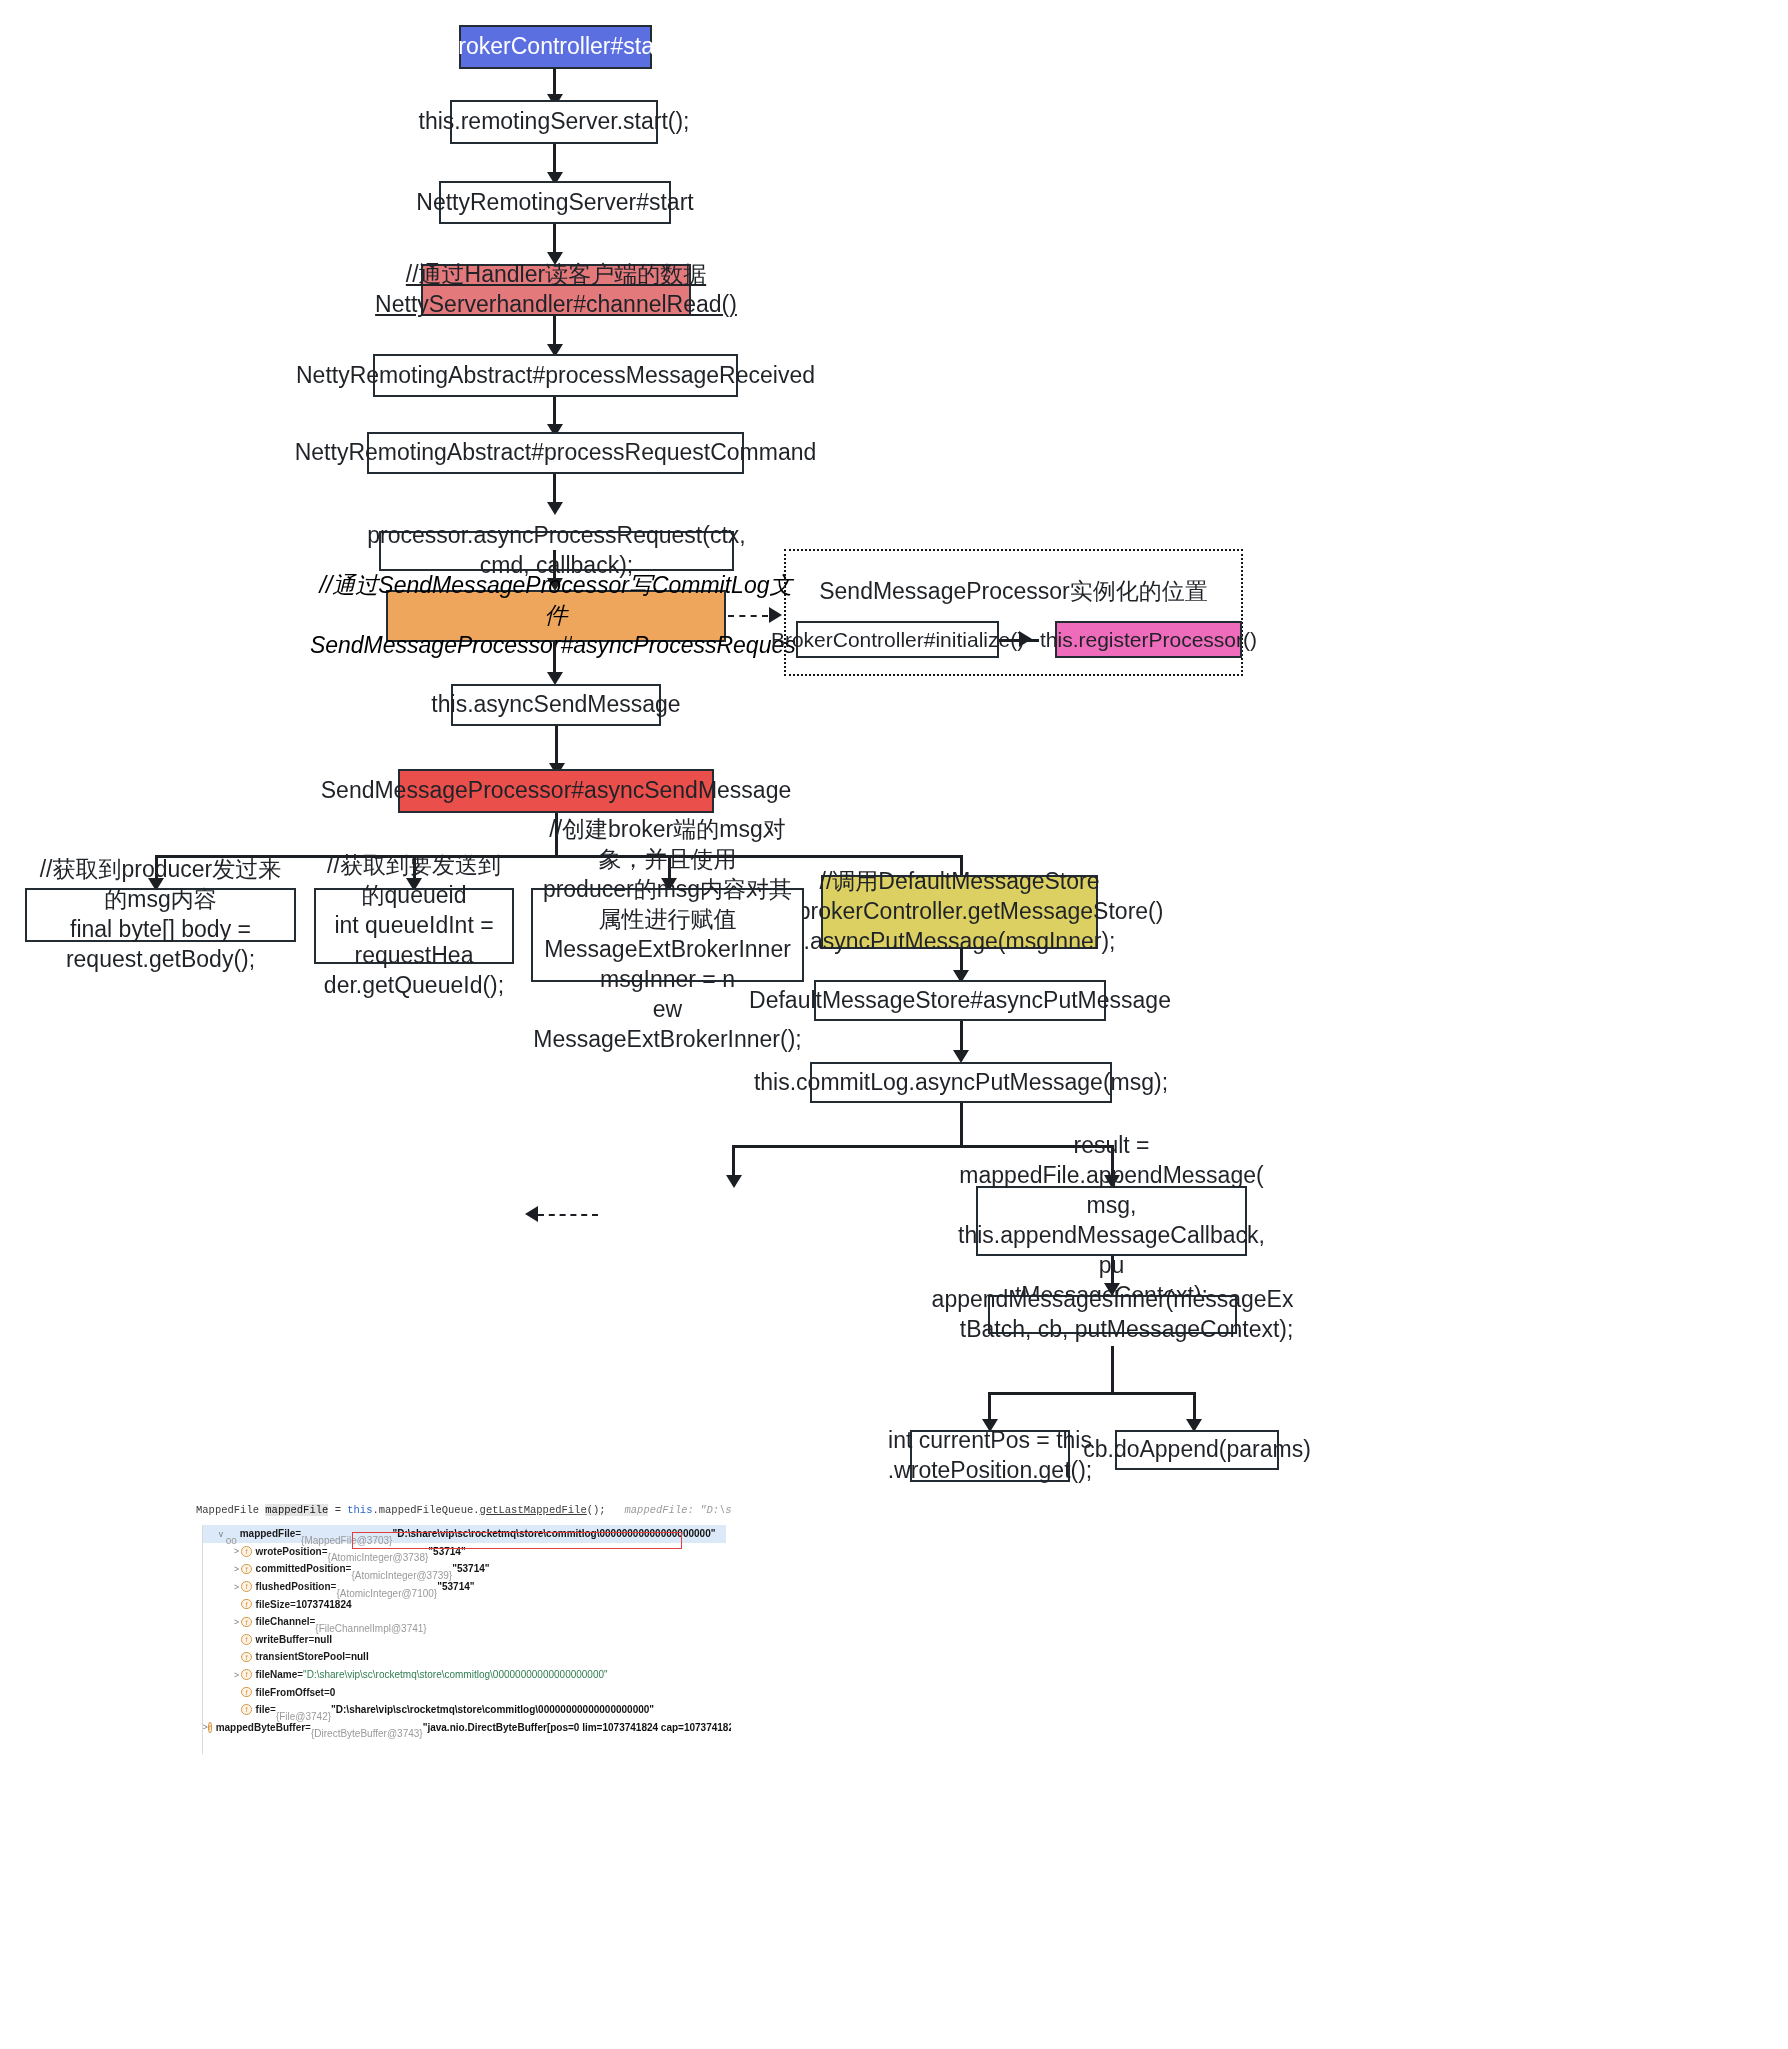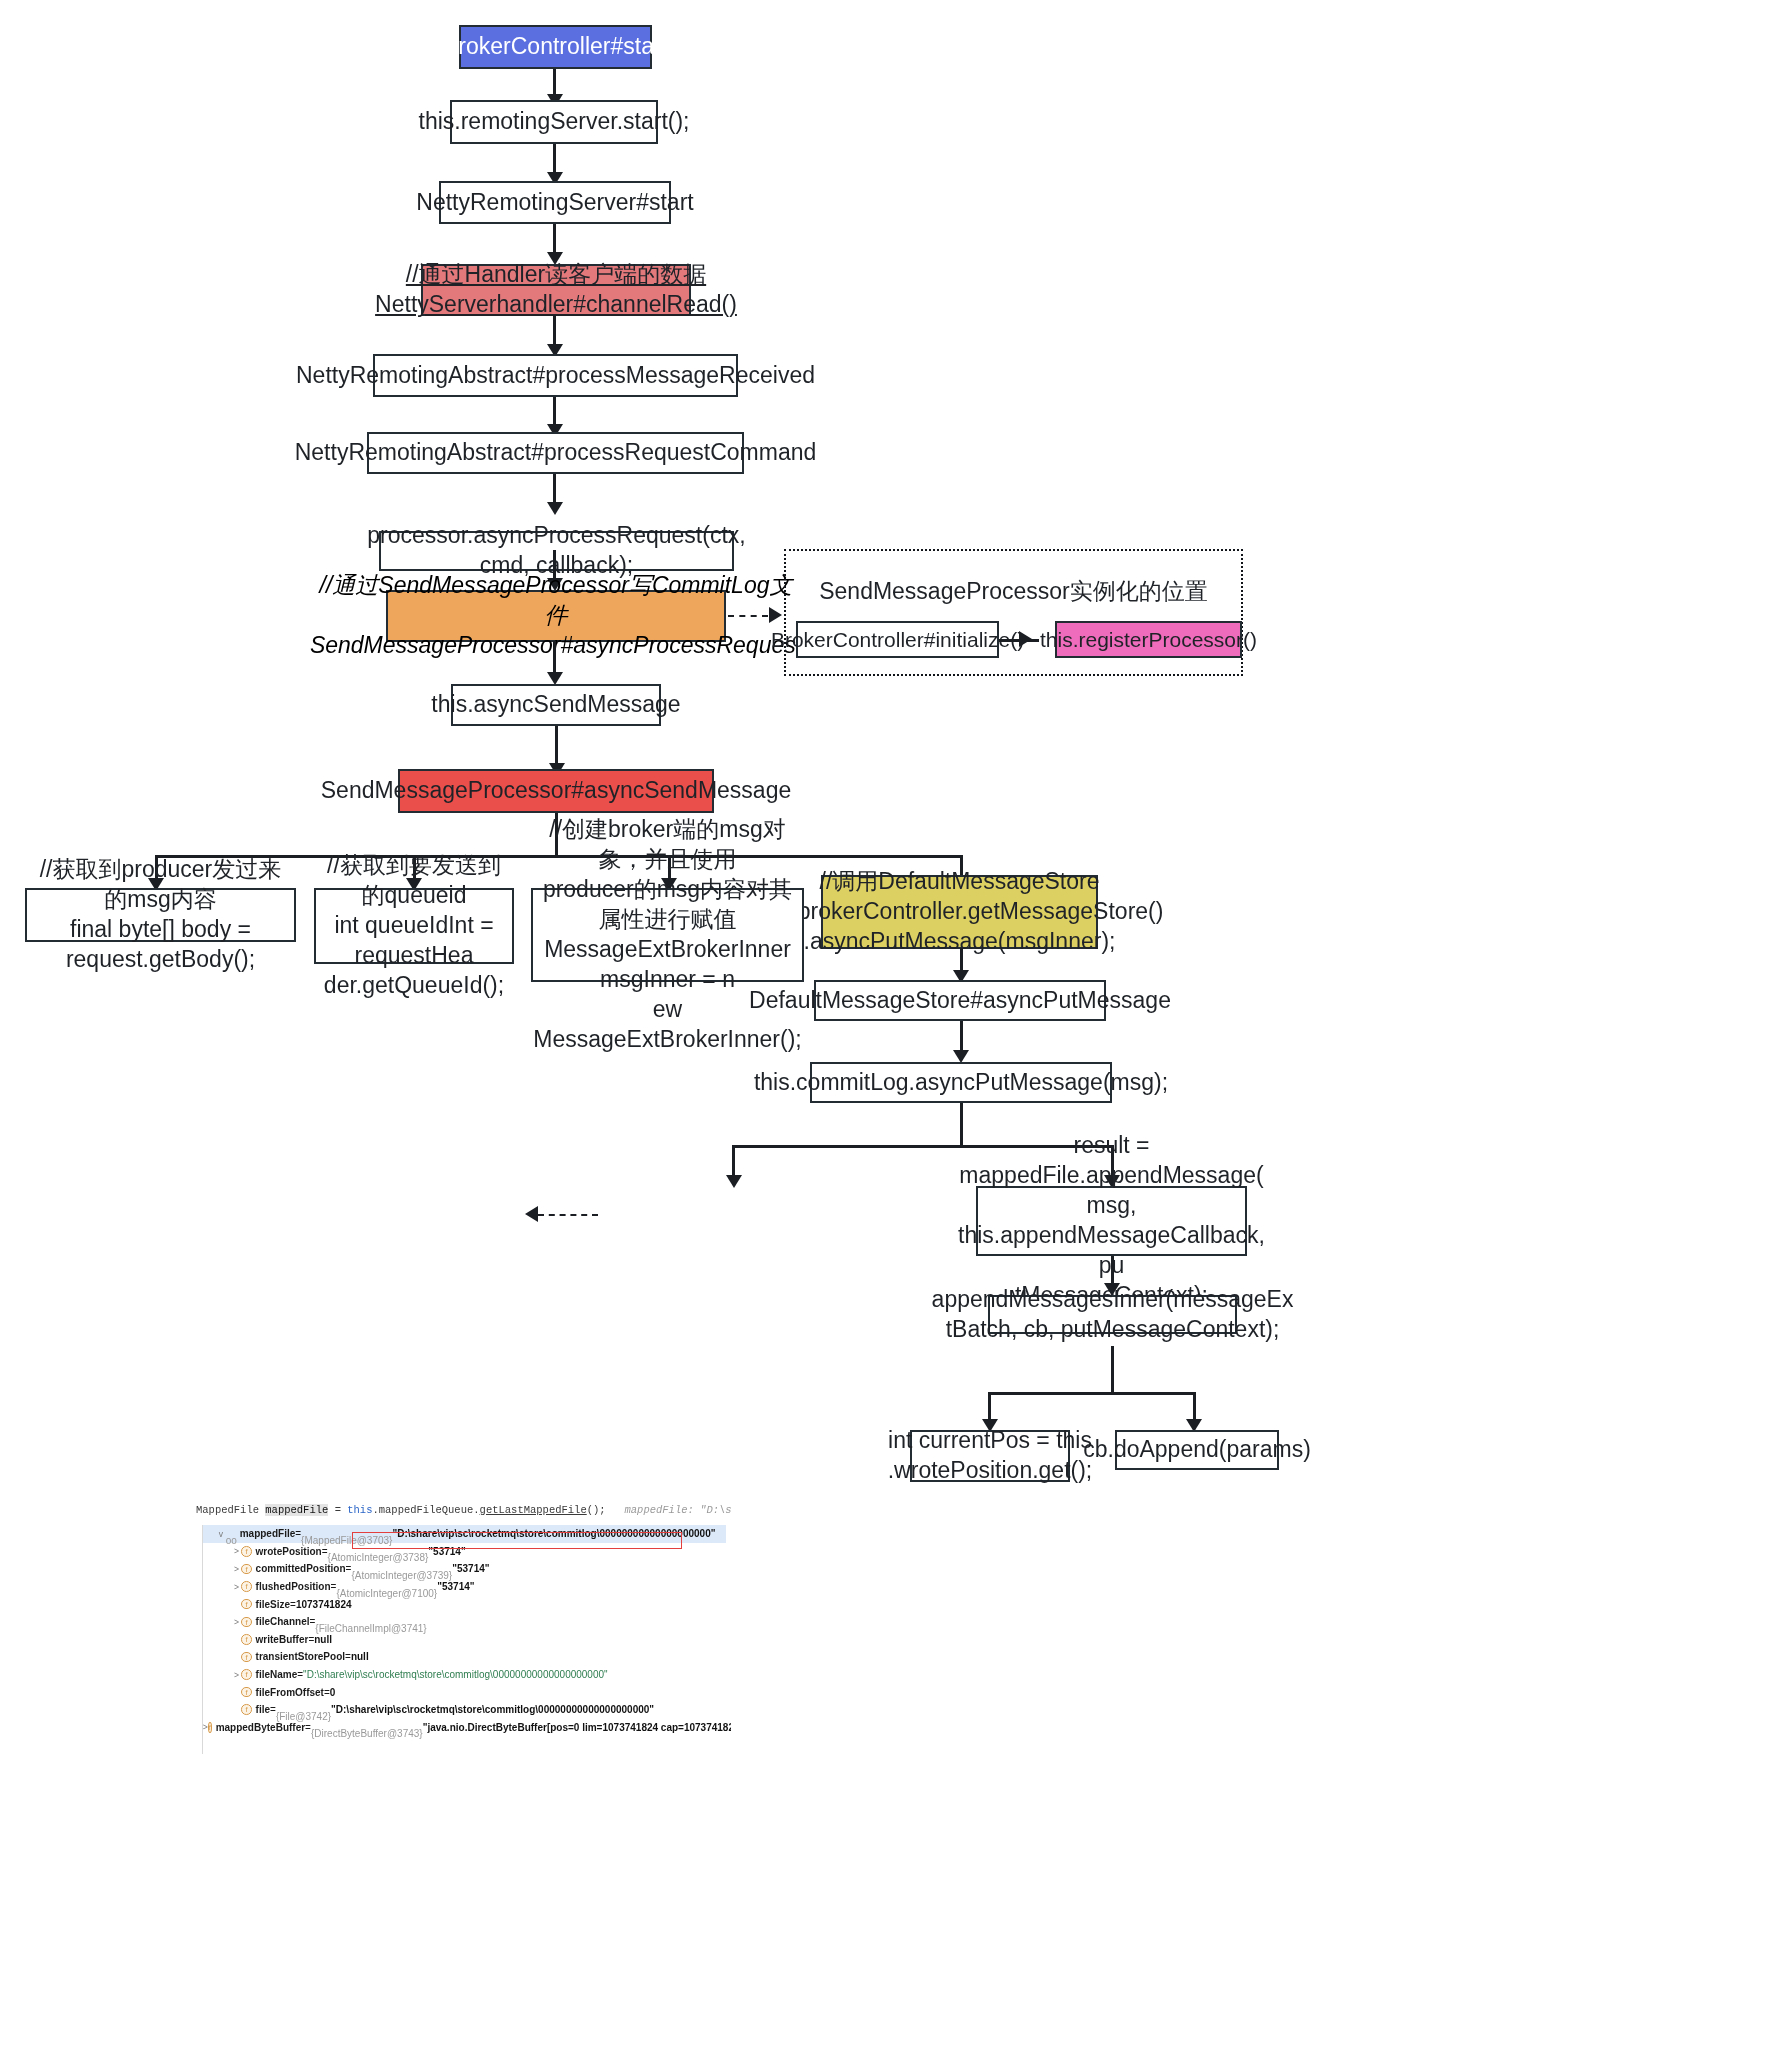--- a/index.html
+++ b/index.html
@@ -253,21 +253,21 @@
   <div class="dline" style="left:538px; top:1214px; width:60px;"></div>
   <div class="arrow-left" style="left:525px; top:1206px;"></div>
 
   <div class="node" style="left:976px; top:1186px; width:271px; height:70px;">result = mappedFile.appendMessage(
 msg, this.appendMessageCallback, pu
 tMessageContext);</div>
 
   <div class="vline" style="left:1111px; top:1256px; height:31px;"></div>
   <div class="arrow-down" style="left:1104px; top:1283px;"></div>
 
-  <div class="node" style="left:988px; top:1295px; width:249px; height:39px;">appendMessagesInner(messageEx
+  <div class="node" style="left:988px; top:1295px; width:249px; height:39px;text-align:right;">appendMessagesInner(messageEx
 tBatch, cb, putMessageContext);</div>
 
   <div class="vline" style="left:1111px; top:1346px; height:48px;"></div>
   <div class="hline" style="left:988px; top:1392px; width:206px;"></div>
 
   <div class="vline" style="left:988px; top:1392px; height:32px;"></div>
   <div class="arrow-down" style="left:982px; top:1419px;"></div>
 
   <div class="vline" style="left:1193px; top:1392px; height:32px;"></div>
   <div class="arrow-down" style="left:1186px; top:1419px;"></div>

